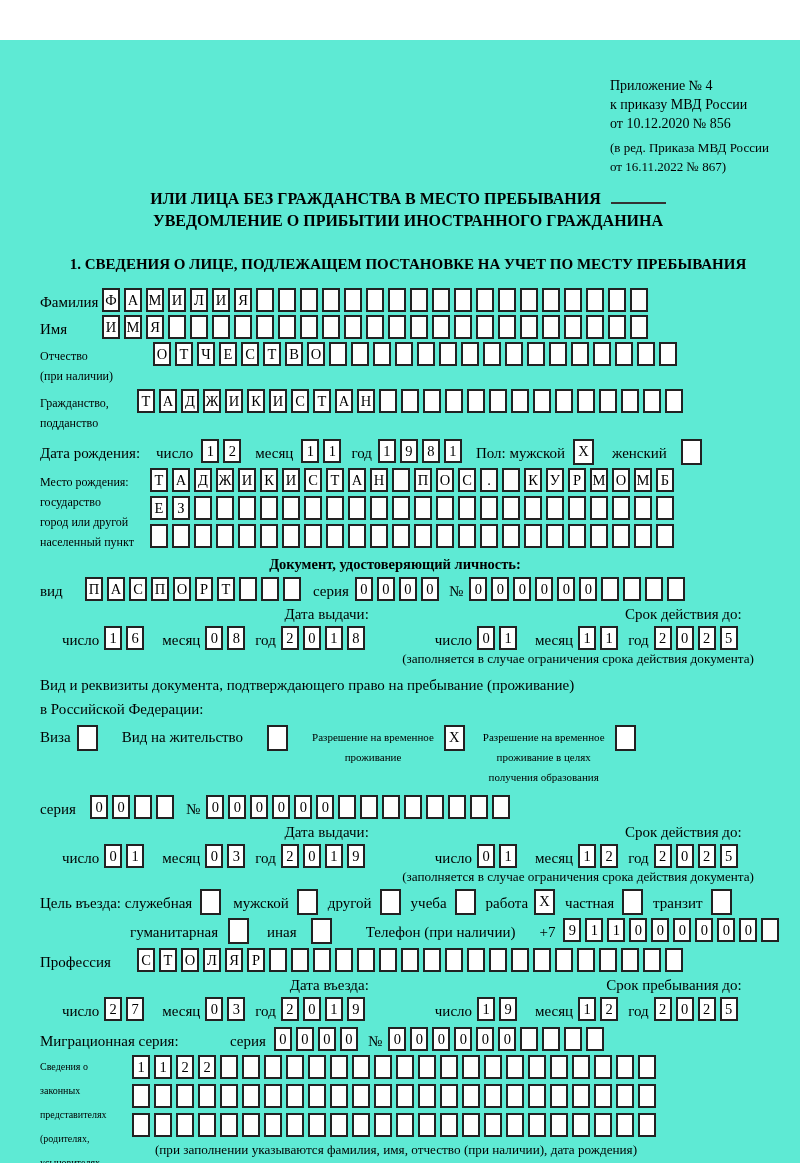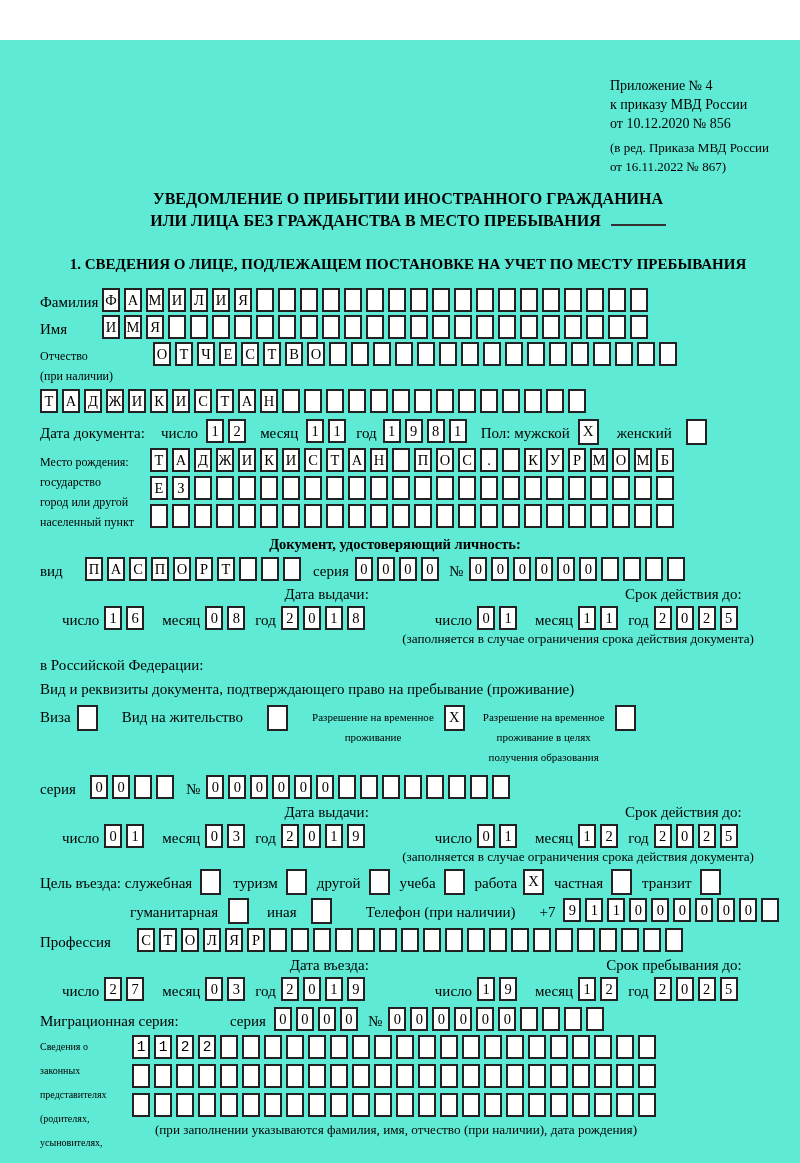--- a/index.html
+++ b/index.html
@@ -41,39 +41,39 @@
   .dg-line { display:flex; align-items:flex-start; }
   .dg-line .lbl { padding-top:4px; margin-right:5px; }
   .dg1 { margin-left:22px; }
   .dg2 { margin-left:66px; }
   .cap { font-size:13.2px; text-align:right; padding-right:36px; margin-top:1px; margin-bottom:4px; }
   .restext { font-size:15px; line-height:24px; margin-top:6px; }
   .twoLine { text-align:center; font-size:11px; line-height:20px; padding-top:2px; flex-shrink:1; }
   .visa { margin-top:4px; margin-bottom:8px; }
   .reps-note { font-size:13.2px; text-align:center; margin-top:4px; }
   .reps-lbl div { font-size:10px; line-height:24px; white-space:nowrap; }
-  .reps-right .boxes { display:block; margin-bottom:5px;font-family:Liberation Mono, monospace; }
+  .reps-right .boxes { display:block; margin-bottom:5px; }
 </style>
 </head>
 <body>
 
 <div class="page">
 
   <div class="hdr">
     <div>Приложение № 4</div>
     <div>к приказу МВД России</div>
     <div>от 10.12.2020 № 856</div>
     <div class="small gap">(в ред. Приказа МВД России</div>
     <div class="small">от 16.11.2022 № 867)</div>
   </div>
 
 
   <div class="title">
+    <div><span>ИЛИ ЛИЦА БЕЗ ГРАЖДАНСТВА В МЕСТО ПРЕБЫВАНИЯ</span><span class="blank"></span></div>
     <div>УВЕДОМЛЕНИЕ О ПРИБЫТИИ ИНОСТРАННОГО ГРАЖДАНИНА</div>
-    <div><span>ИЛИ ЛИЦА БЕЗ ГРАЖДАНСТВА В МЕСТО ПРЕБЫВАНИЯ</span><span class="blank"></span></div>
   </div>
 
   <div class="sec">1. СВЕДЕНИЯ О ЛИЦЕ, ПОДЛЕЖАЩЕМ ПОСТАНОВКЕ НА УЧЕТ ПО МЕСТУ ПРЕБЫВАНИЯ</div>
 
   <div class="row">
     <div class="lbl w62">Фамилия</div>
     <div class="boxes"><span class="box">Ф</span><span class="box">А</span><span class="box">М</span><span class="box">И</span><span class="box">Л</span><span class="box">И</span><span class="box">Я</span><span class="box"></span><span class="box"></span><span class="box"></span><span class="box"></span><span class="box"></span><span class="box"></span><span class="box"></span><span class="box"></span><span class="box"></span><span class="box"></span><span class="box"></span><span class="box"></span><span class="box"></span><span class="box"></span><span class="box"></span><span class="box"></span><span class="box"></span><span class="box"></span></div>
   </div>
 
   <div class="row">
@@ -83,25 +83,29 @@
 
   <div class="row">
     <div class="lbl w113">
       <div class="lbl2">Отчество</div>
       <div class="lbl2">(при наличии)</div>
     </div>
     <div class="boxes"><span class="box">О</span><span class="box">Т</span><span class="box">Ч</span><span class="box">Е</span><span class="box">С</span><span class="box">Т</span><span class="box">В</span><span class="box">О</span><span class="box"></span><span class="box"></span><span class="box"></span><span class="box"></span><span class="box"></span><span class="box"></span><span class="box"></span><span class="box"></span><span class="box"></span><span class="box"></span><span class="box"></span><span class="box"></span><span class="box"></span><span class="box"></span><span class="box"></span><span class="box"></span></div>
   </div>
 
   <div class="row">
+    <div class="lbl w97">
+      <div class="lbl2">Гражданство,</div>
+      <div class="lbl2">подданство</div>
+    </div>
     <div class="boxes"><span class="box">Т</span><span class="box">А</span><span class="box">Д</span><span class="box">Ж</span><span class="box">И</span><span class="box">К</span><span class="box">И</span><span class="box">С</span><span class="box">Т</span><span class="box">А</span><span class="box">Н</span><span class="box"></span><span class="box"></span><span class="box"></span><span class="box"></span><span class="box"></span><span class="box"></span><span class="box"></span><span class="box"></span><span class="box"></span><span class="box"></span><span class="box"></span><span class="box"></span><span class="box"></span><span class="box"></span></div>
   </div>
 
   <div class="row" style="margin-top:6px">
-    <span class="lbl">Дата документа:</span>
+    <span class="lbl">Дата рождения:</span>
     <span class="lbl ml16">число</span>
     <span class="boxes ml8"><span class="box">1</span><span class="box">2</span></span>
     <span class="lbl ml10">месяц</span>
     <span class="boxes ml8"><span class="box">1</span><span class="box">1</span></span>
     <span class="lbl ml6">год</span>
     <span class="boxes ml6"><span class="box">1</span><span class="box">9</span><span class="box">8</span><span class="box">1</span></span>
     <span class="lbl ml10">Пол: мужской</span>
     <span class="boxes chk ml8"><span class="box">X</span></span>
     <span class="lbl ml14">женский</span>
     <span class="boxes chk ml14"><span class="box"></span></span>
@@ -152,22 +156,22 @@
         <span class="lbl ml14">месяц</span>
         <span class="boxes"><span class="box">1</span><span class="box">1</span></span>
         <span class="lbl ml6">год</span>
         <span class="boxes"><span class="box">2</span><span class="box">0</span><span class="box">2</span><span class="box">5</span></span>
       </div>
     </div>
   </div>
   <div class="cap">(заполняется в случае ограничения срока действия документа)</div>
 
   <div class="restext">
+    <div>Вид и реквизиты документа, подтверждающего право на пребывание (проживание)</div>
     <div>в Российской Федерации:</div>
-    <div>Вид и реквизиты документа, подтверждающего право на пребывание (проживание)</div>
   </div>
 
   <div class="row visa">
     <span class="lbl" style="padding-top:2px">Виза</span>
     <span class="boxes chk ml6"><span class="box"></span></span>
     <span class="lbl ml20" style="padding-top:2px">Вид на жительство</span>
     <span class="boxes chk ml24"><span class="box"></span></span>
     <span class="twoLine ml20">
       <div>Разрешение на временное</div>
       <div>проживание</div>
@@ -210,21 +214,21 @@
         <span class="lbl ml6">год</span>
         <span class="boxes"><span class="box">2</span><span class="box">0</span><span class="box">2</span><span class="box">5</span></span>
       </div>
     </div>
   </div>
   <div class="cap">(заполняется в случае ограничения срока действия документа)</div>
 
   <div class="row" style="margin-top:2px">
     <span class="lbl">Цель въезда: служебная</span>
     <span class="boxes chk ml8"><span class="box"></span></span>
-    <span class="lbl ml8">туризм</span>
+    <span class="lbl ml8">мужской</span>
     <span class="boxes chk ml8"><span class="box"></span></span>
     <span class="lbl ml6">другой</span>
     <span class="boxes chk ml8"><span class="box"></span></span>
     <span class="lbl ml6">учеба</span>
     <span class="boxes chk ml8"><span class="box"></span></span>
     <span class="lbl ml6">работа</span>
     <span class="boxes chk ml6"><span class="box">X</span></span>
     <span class="lbl ml6">частная</span>
     <span class="boxes chk ml8"><span class="box"></span></span>
     <span class="lbl ml6">транзит</span>

